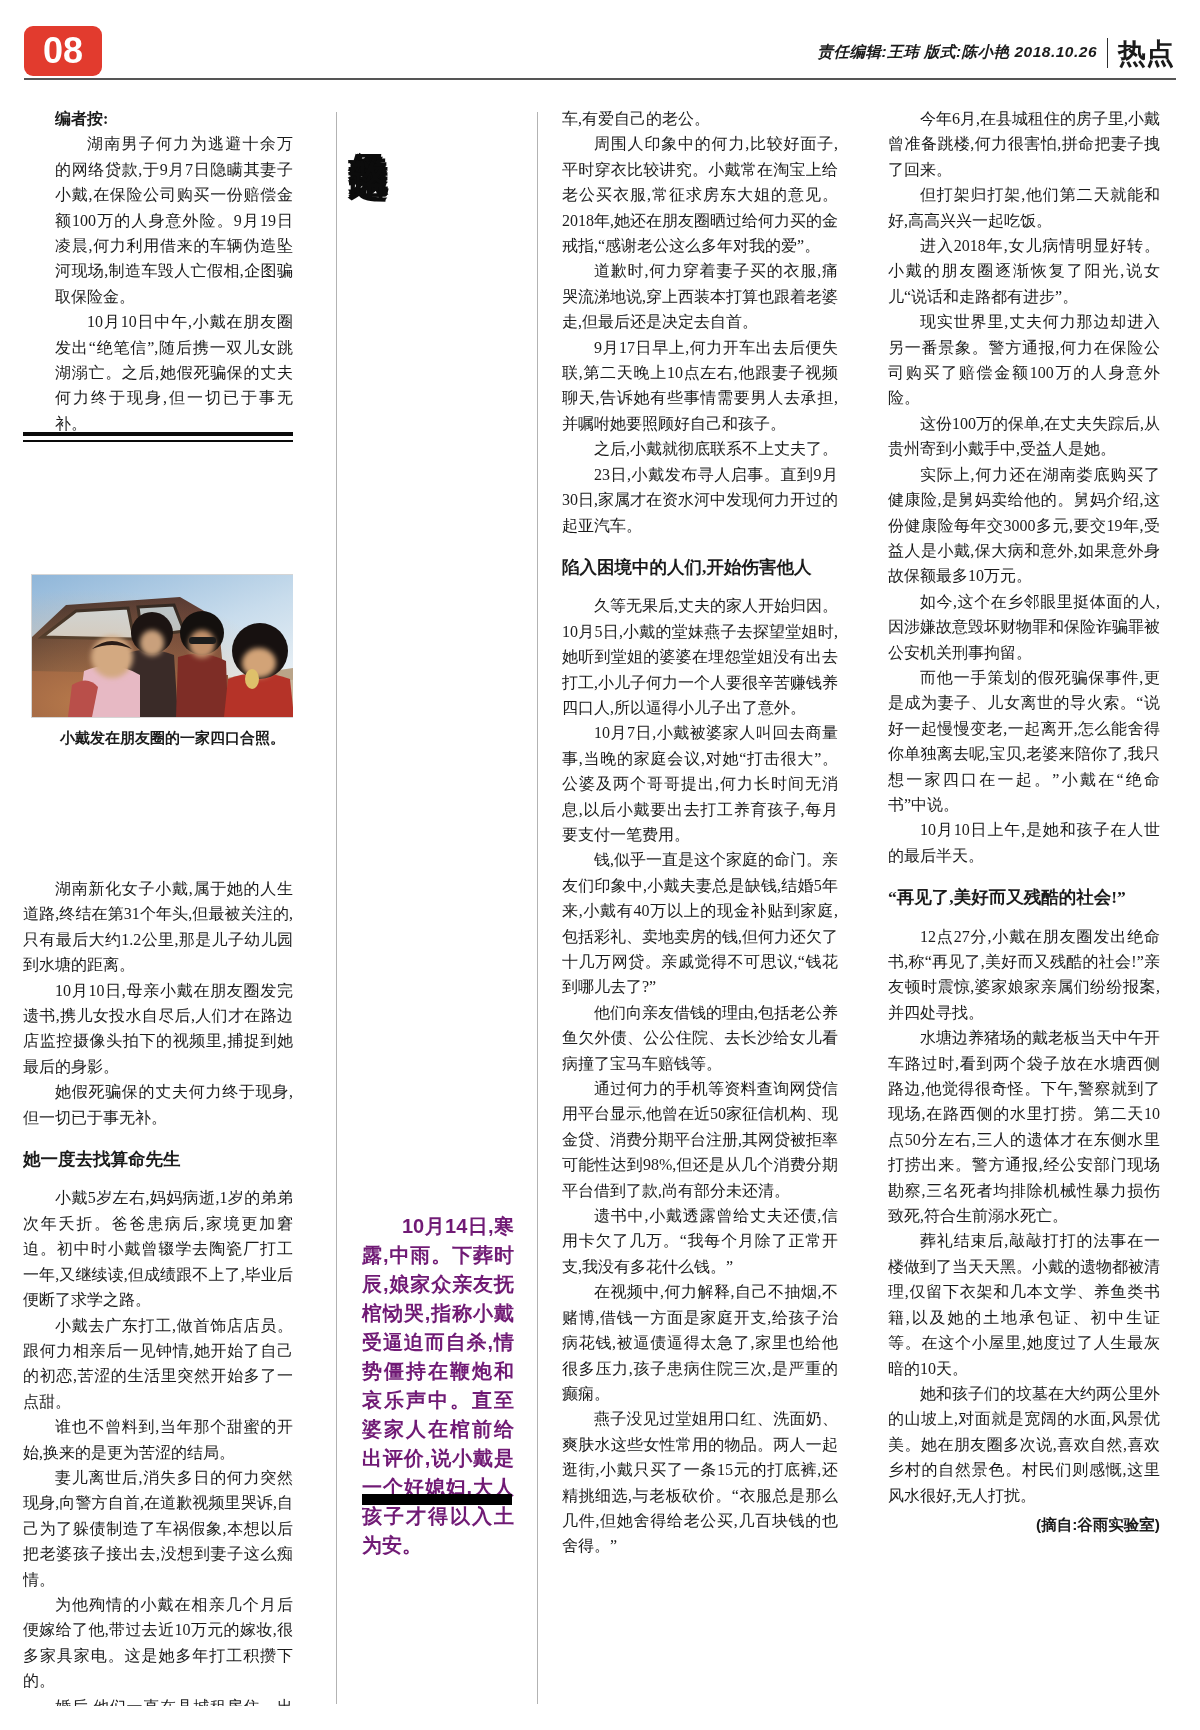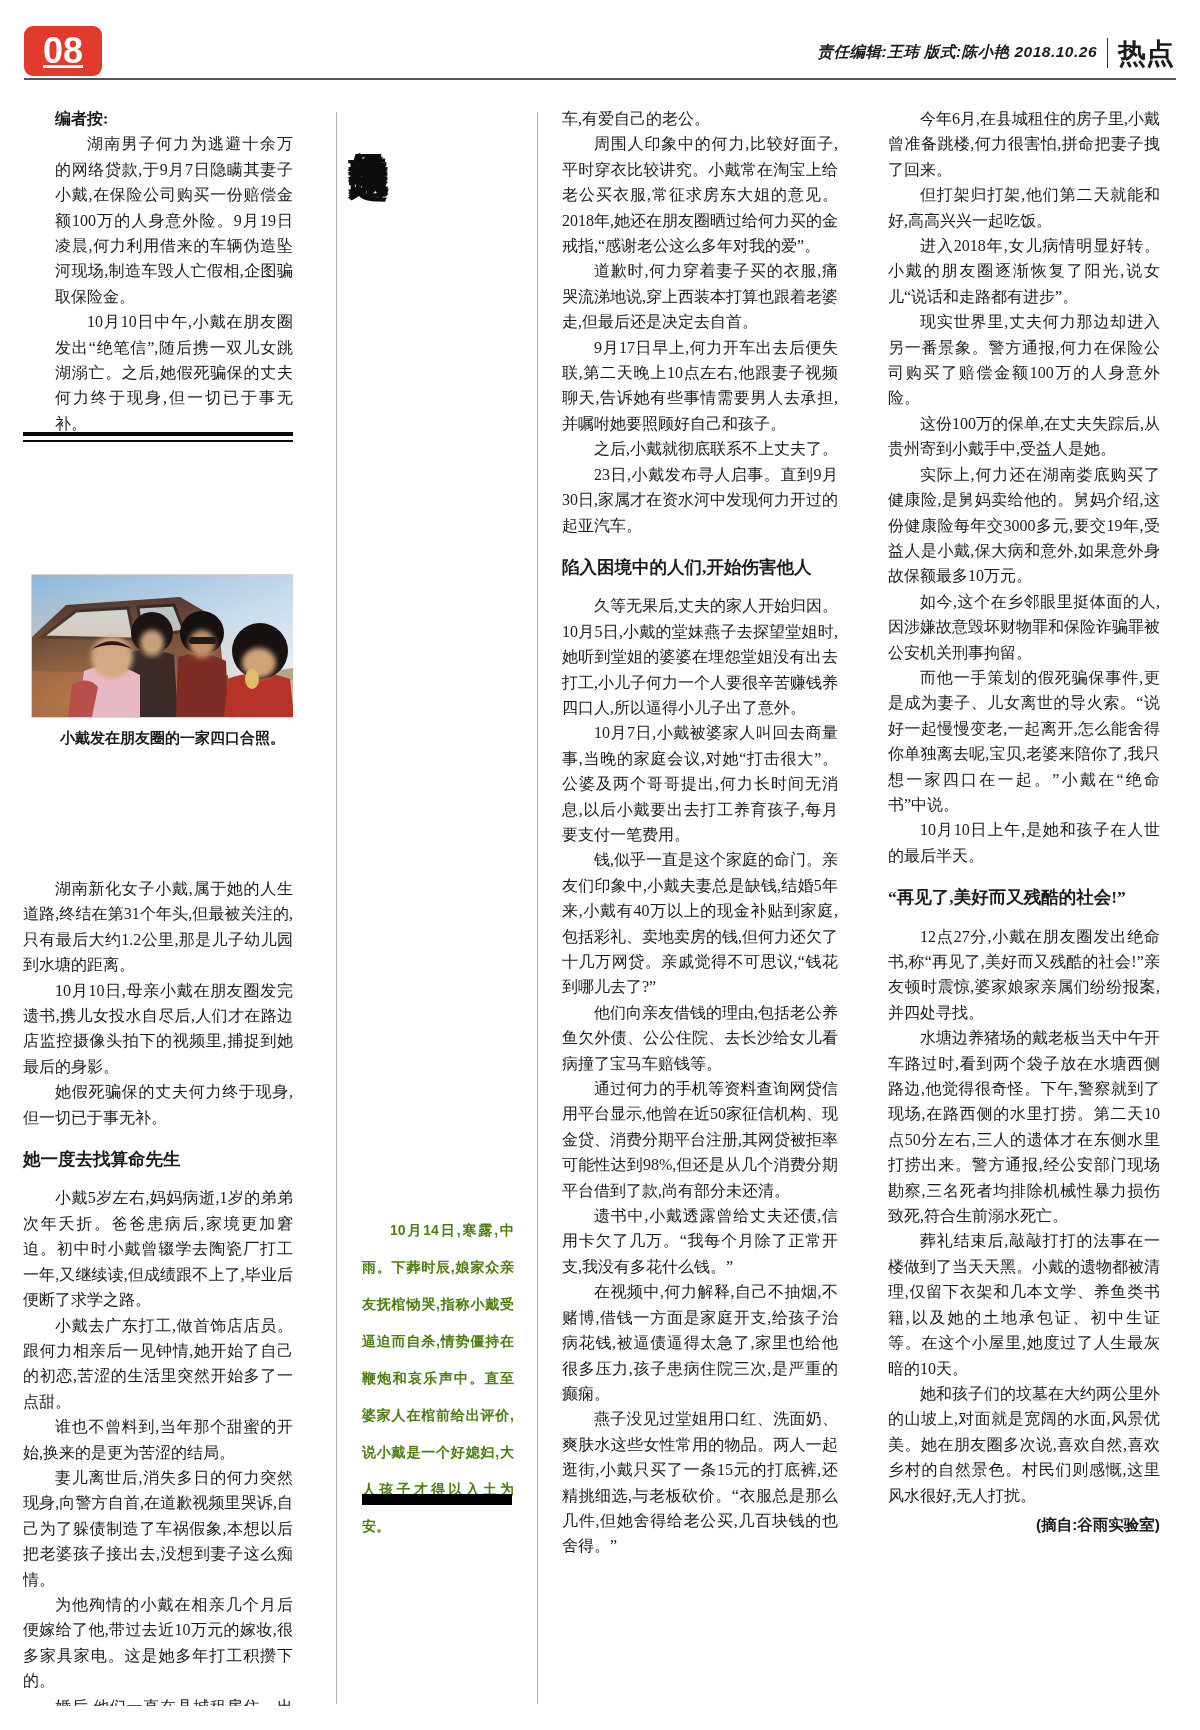--- a/index.html
+++ b/index.html
@@ -3,21 +3,21 @@
 <meta charset="utf-8">
 <style>
   html,body{margin:0;padding:0;background:#e9e9e9;}
   .page{position:relative;width:1200px;height:1730px;margin:0 auto;background:#ffffff;
         font-family:"Liberation Serif","DejaVu Serif",serif;color:#1b1b1b;overflow:hidden;}
 
   
   .pagenum-box{position:absolute;left:24px;top:26px;width:78px;height:50px;background:#e23b2e;
         border-radius:9px;display:flex;align-items:center;justify-content:center;}
   .pagenum-box span{color:#ffffff;font-family:"Liberation Sans","DejaVu Sans",sans-serif;
-        font-weight:bold;font-size:36px;line-height:1;text-decoration:underline;}
+        font-weight:bold;font-size:36px;line-height:1;}
   .header-right{position:absolute;right:26px;top:38px;display:flex;align-items:flex-end;gap:10px;}
   .edition{font-family:"Liberation Sans","DejaVu Sans",sans-serif;font-weight:bold;font-style:italic;
         font-size:15.5px;padding-bottom:5px;letter-spacing:.5px;}
   .hdr-sep{width:1px;height:30px;background:#2e2e2e;}
   .section-title{font-family:"Liberation Sans","DejaVu Sans",sans-serif;font-weight:bold;
         font-size:28px;line-height:1;}
   .header-rule{position:absolute;left:24px;right:24px;top:78px;height:2px;background:#555555;}
 
   
   .col{position:absolute;top:106px;font-size:16px;line-height:25.4px;text-align:justify;overflow:hidden;}
@@ -44,21 +44,21 @@
   .photo-caption{font-family:"Liberation Sans","DejaVu Sans",sans-serif;font-weight:bold;
         font-size:15px;text-align:right;margin-top:7px;}
   .col-a-body{position:absolute;top:770px;left:0;right:0;}
 
   
   .vtitle{position:absolute;left:341px;top:120px;writing-mode:vertical-rl;text-orientation:upright;
         font-family:"Liberation Serif","DejaVu Serif",serif;font-weight:600;font-size:40px;
         letter-spacing:1px;color:#0c0c0c;}
   .pull-quote{position:absolute;left:362px;top:1212px;width:152px;
         font-family:"Liberation Sans","DejaVu Sans",sans-serif;font-weight:bold;
-        font-size:14px;line-height:37px;text-align:justify;text-indent:2em;color:#4d7c0f;}
+        font-size:20px;line-height:29px;text-align:justify;text-indent:2em;color:#701a75;}
   .quote-bar{position:absolute;left:362px;top:1494px;width:150px;height:11px;background:#000000;}
 
   
   .source-line{font-family:"Liberation Sans","DejaVu Sans",sans-serif;font-weight:bold;
         font-size:15.5px;text-align:right;text-indent:0 !important;margin-top:4px !important;}
 </style>
 </head>
 <body>
 
 <div class="page">

